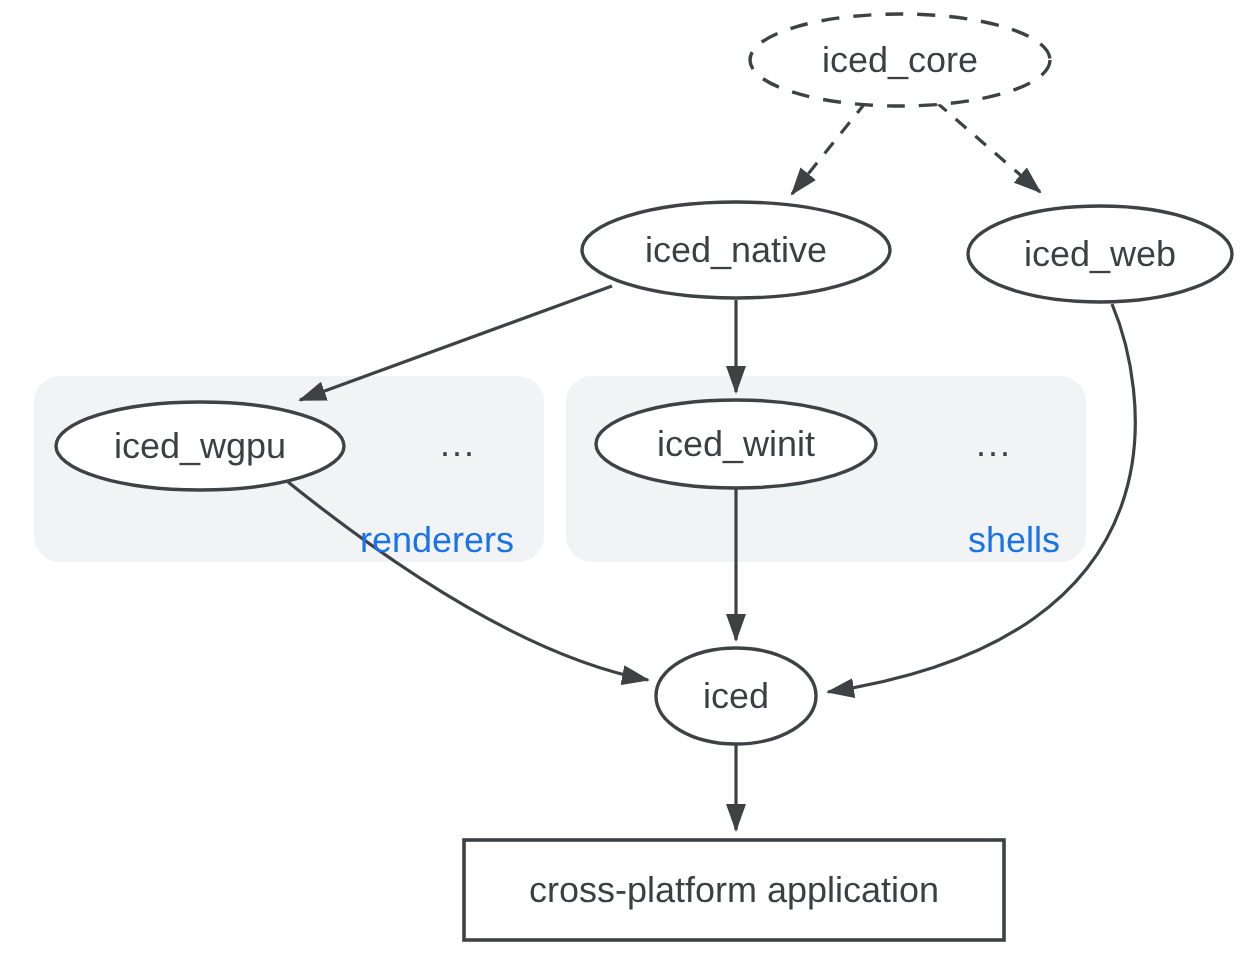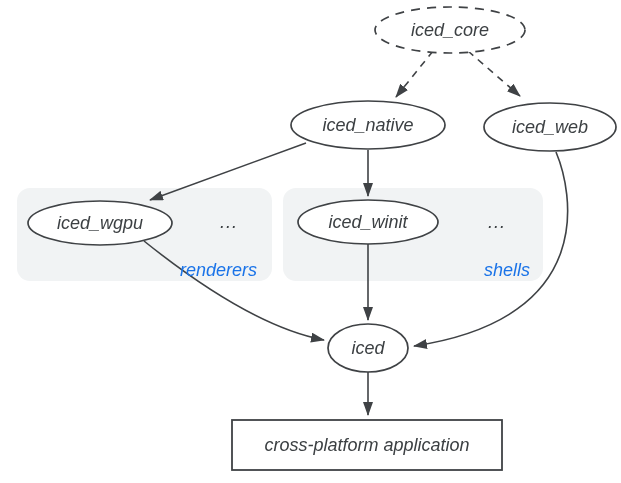--- a/index.html
+++ b/index.html
@@ -12,21 +12,20 @@
   html, body {
     margin: 0;
     padding: 0;
     background: var(--background);
   }
   .stage {
     width: 621px;
     height: 483px;
     background: var(--background);
     overflow: hidden;
-    font-style: italic;
   }
   svg {
     display: block;
     font-family: "Liberation Sans", sans-serif;
   }
   .panel {
     fill: var(--panel);
     stroke: none;
   }
   .node-shape {

